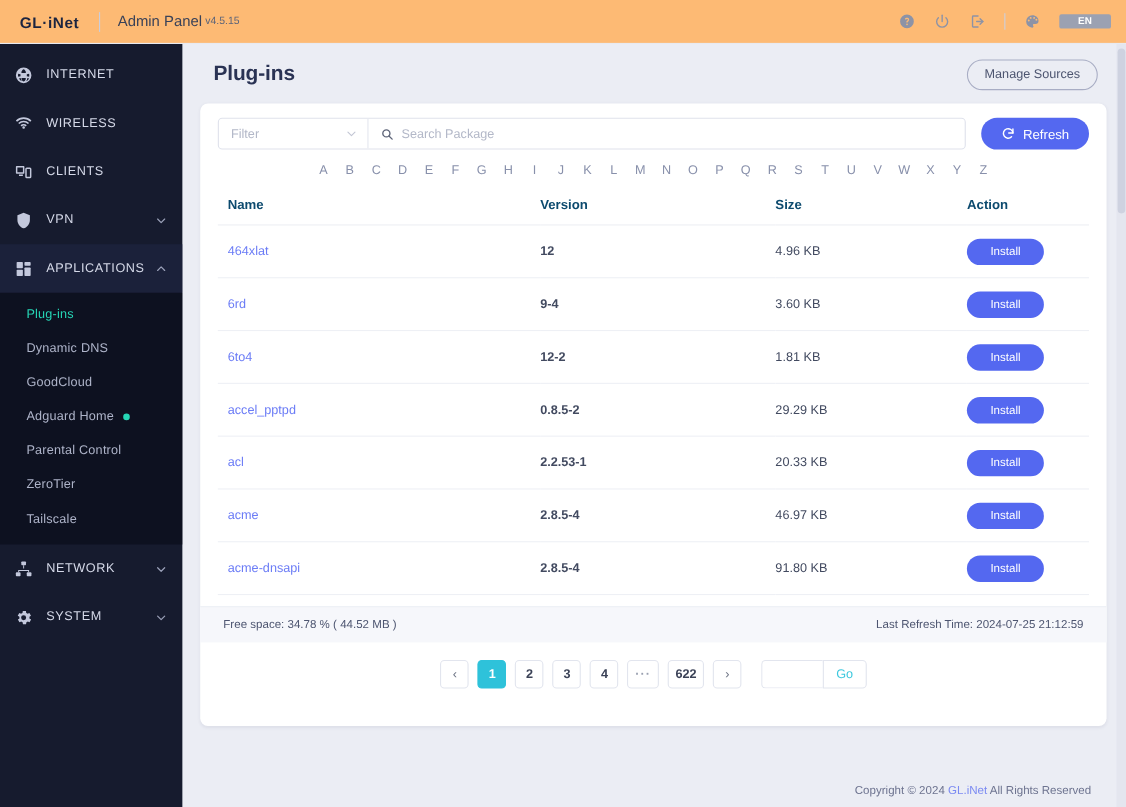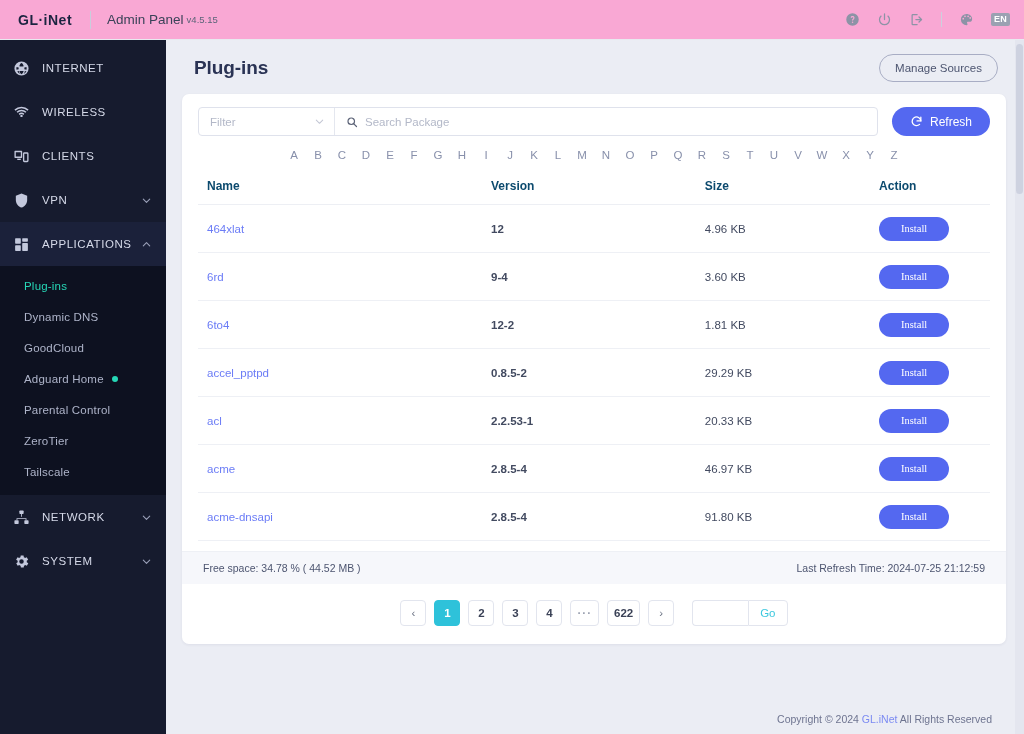--- a/index.html
+++ b/index.html
@@ -8,40 +8,40 @@
     width: 1024px; height: 734px;
     font-family: "Liberation Sans", sans-serif;
     background: #ebedf4;
     overflow: hidden;
   }
   .app { position: relative; width: 1024px; height: 734px; display: flex; flex-direction: column; }
 
   
   .topbar {
     height: 40px; flex: 0 0 40px;
-    background: #f9a8d4;
+    background: #fdba74;
     display: flex; align-items: center;
     padding: 0 14px 0 18px;
     border-bottom: 1px solid #e8eaf0;
   }
   .brand {
     font-size: 14px; font-weight: bold; color: #1b2440;
     letter-spacing: .5px; position: relative; white-space: nowrap;
   }
   .brand-sep { width: 1px; height: 18px; background: #c9cddc; margin: 0 16px 0 18px; }
   .apptitle { font-size: 13.5px; color: #3a4258; white-space: nowrap; }
   .appver { font-size: 9.5px; color: #5c6479; margin-left: 3px; }
   .top-spacer { flex: 1 1 auto; }
   .topicons { display: flex; align-items: center; gap: 17px; }
   .ticon { width: 15px; height: 15px; color: #8d93a6; display: block; cursor: pointer; }
   .ticon svg { display: block; width: 15px; height: 15px; }
   .tsep { width: 1px; height: 15px; background: #ccd0dd; }
   .lang {
     background: #9ba1b2; color: #fff; font-size: 9px; font-weight: bold;
-    border-radius: 2px; padding: 2px 3px; line-height: 1; letter-spacing: .3px;
+    border-radius: 2px; padding: 2px 17px; line-height: 1; letter-spacing: .3px;
     cursor: pointer;
   }
 
   
   .body { flex: 1 1 auto; display: flex; min-height: 0; }
 
   
   .sidebar {
     width: 166px; flex: 0 0 166px;
     background: #161b2e;
@@ -86,21 +86,21 @@
   .btn-outline {
     border: 1px solid #a8adc4; background: transparent; border-radius: 15px;
     font-size: 11.5px; color: #4d5570; padding: 7px 15px; cursor: pointer;
     font-family: inherit;
   }
 
   
   .card {
     background: #fff; border-radius: 7px; margin: 0 2px;
     box-shadow: 0 1px 3px rgba(40,48,80,.07);
-    padding: 13px 16px 0;
+    padding: 13px 16px 16px;
     flex: 0 0 auto;
   }
   .toolbar { display: flex; align-items: center; gap: 14px; padding: 0 0 6px; }
   .inputgroup {
     flex: 1 1 auto; display: flex; align-items: center;
     border: 1px solid #dfe2ec; border-radius: 4px; height: 29px; overflow: hidden;
     background: #fff;
   }
   .filterbox {
     width: 136px; flex: 0 0 136px; height: 100%;
@@ -144,21 +144,21 @@
   table.pkg tr:last-child td { border-bottom: 1px solid #eef0f5; }
   .col-name { width: 37%; padding-left: 9px !important; }
   .col-ver  { width: 27%; font-weight: bold; }
   .col-size { width: 22%; }
   .col-act  { width: 14%; }
   th.col-name { padding-left: 9px !important; }
   .pkg-link { color: #6b7cf6; cursor: pointer; }
   .btn-install {
     background: #5468f0; color: #fff; border: 0; border-radius: 13px;
     font-size: 10.5px; padding: 0 20px; height: 24px; cursor: pointer;
-    font-family: Liberation Serif, serif; min-width: 70px;
+    font-family: Liberation Sans, sans-serif; min-width: 70px;
   }
 
   
   .statusbar {
     margin: 10px -16px 0; padding: 10px 21px;
     background: #f6f7fb; border-top: 1px solid #eef0f5;
     display: flex; align-items: center; justify-content: space-between;
     font-size: 10.5px; color: #4d5570;
   }
 

